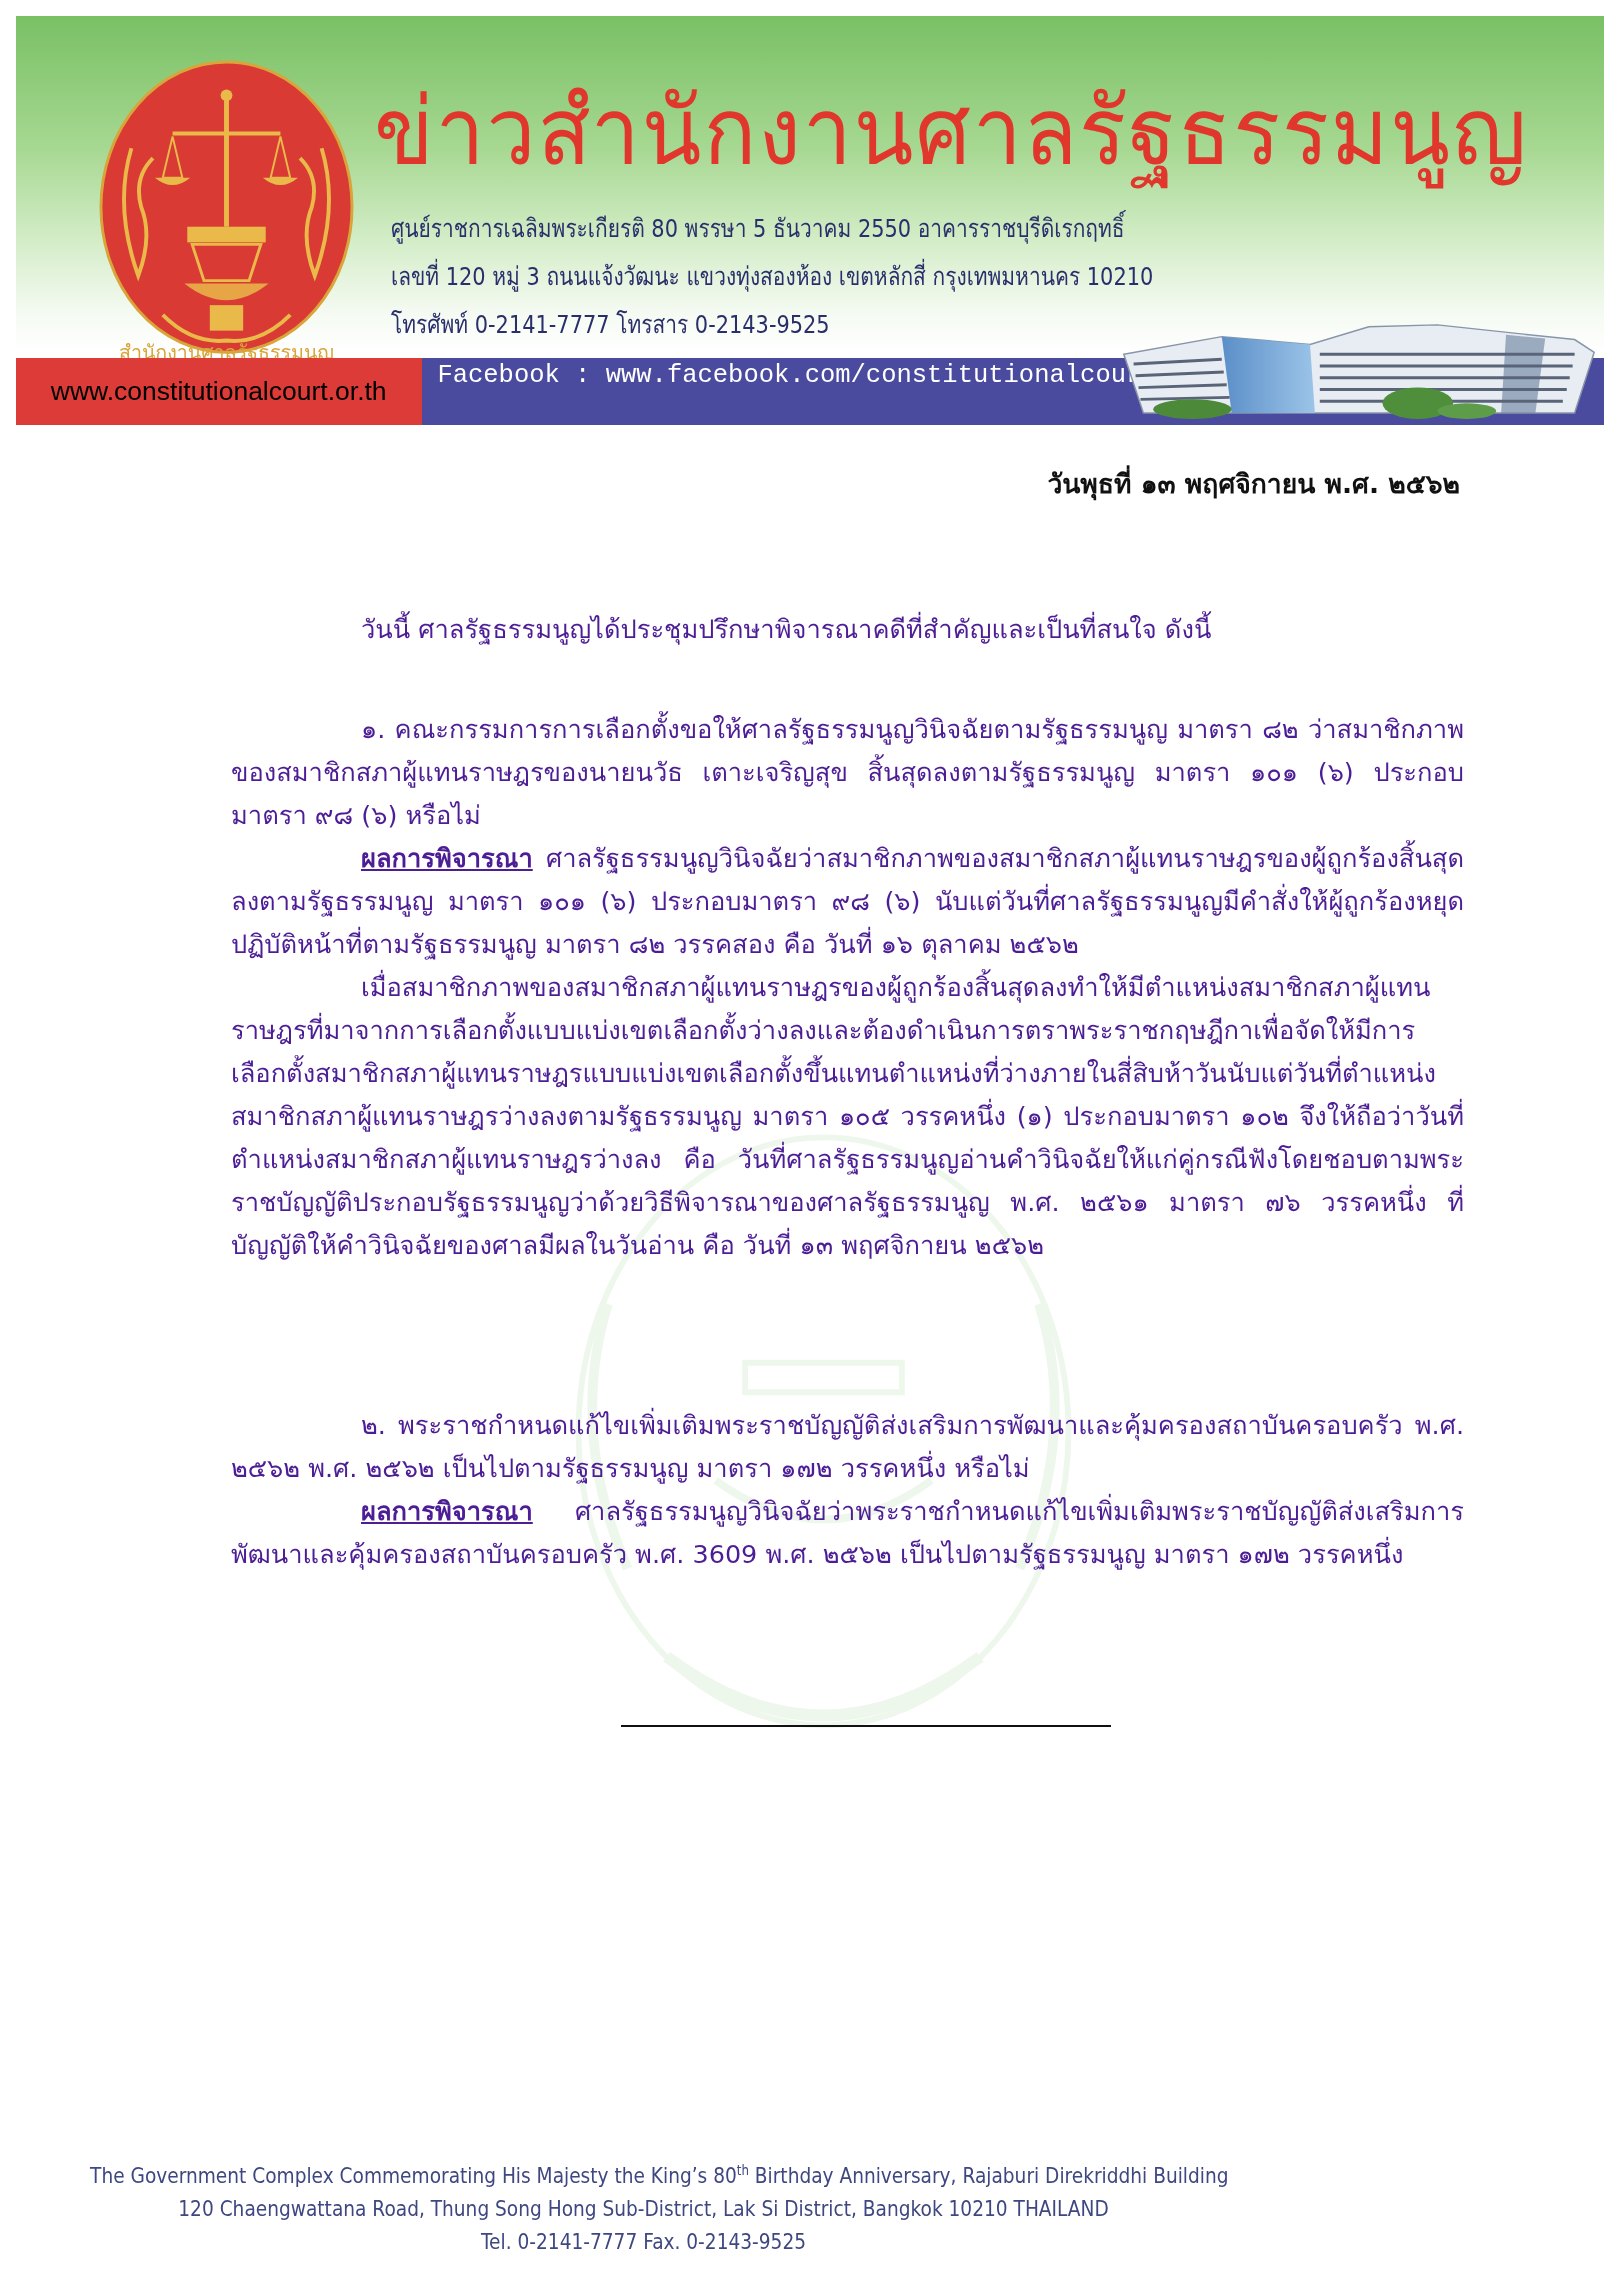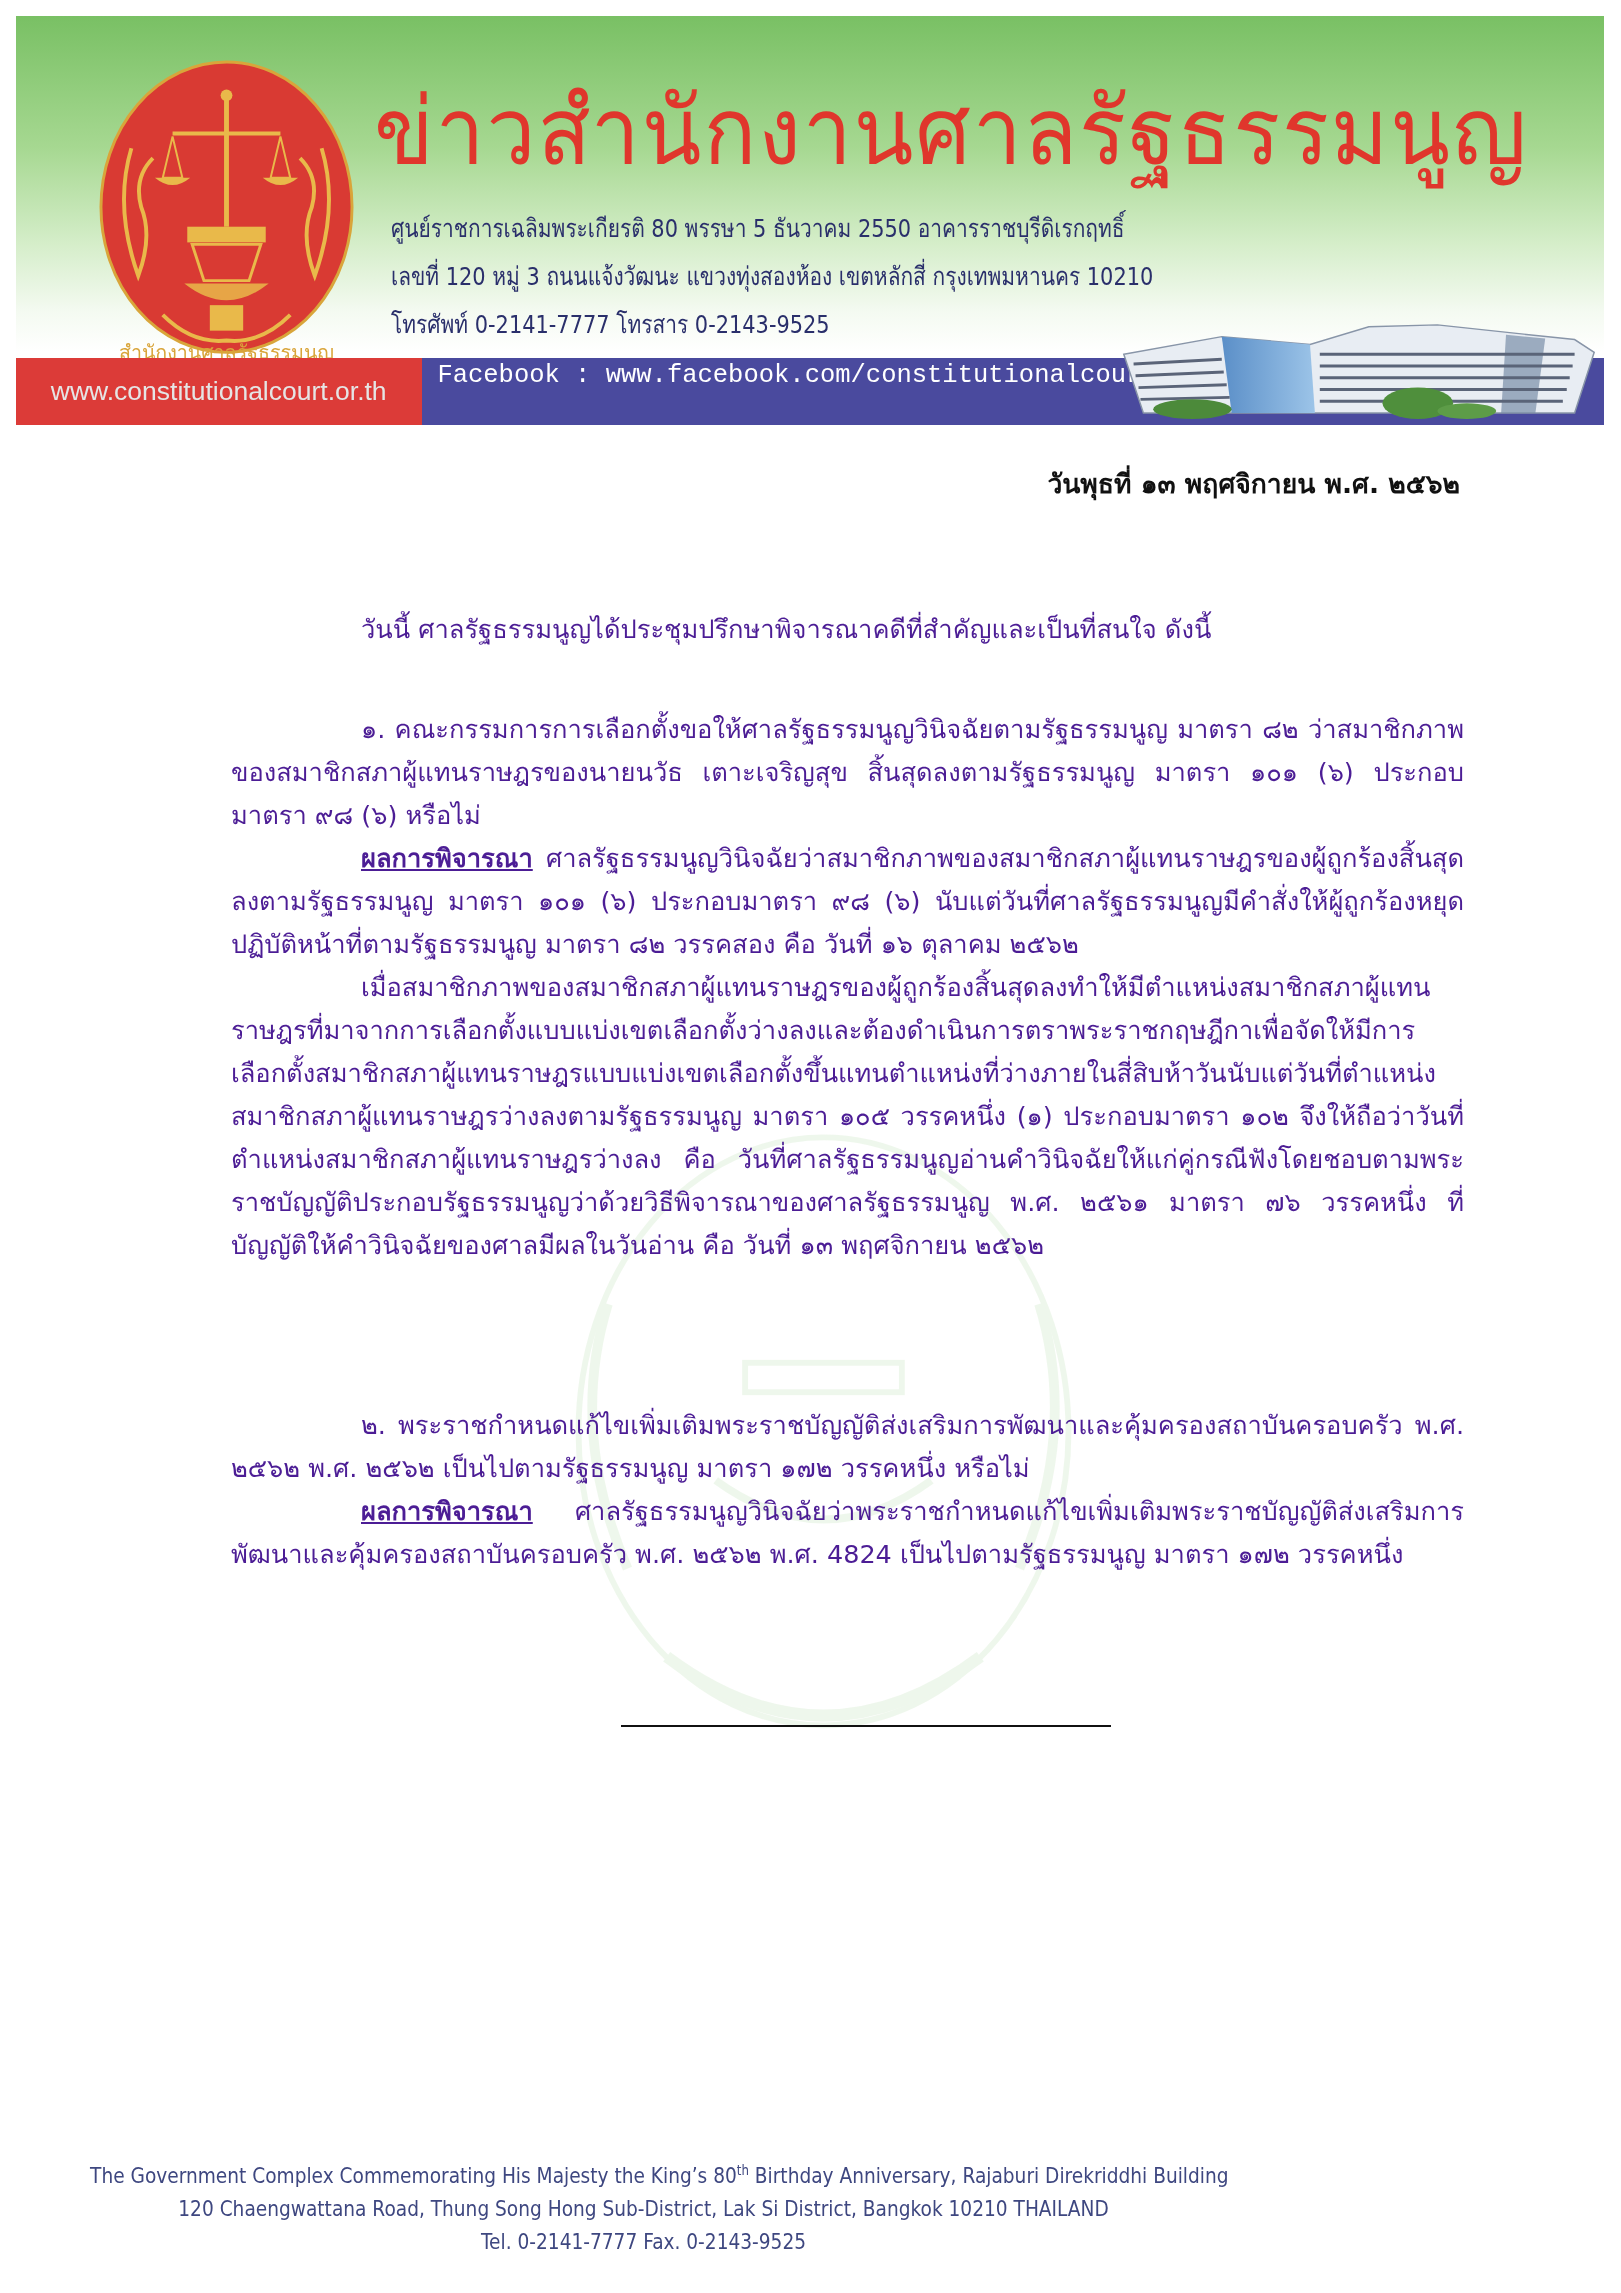--- a/index.html
+++ b/index.html
@@ -28,21 +28,21 @@
     transform: scaleX(0.82); transform-origin: left top;
   }
   .addr.l1 { top: 192px; }
   .addr.l2 { top: 240px; }
   .addr.l3 { top: 288px; }
   .band-red {
     position: absolute; left: 0; top: 342px; width: 406px; height: 67px;
     background: #dc3b38; display: flex; align-items: center; justify-content: center;
   }
   .band-red span {
-    color: #e5e5e5; font-size: 26.5px; white-space: nowrap; font-family: "Liberation Sans", sans-serif;
+    color: #000000; font-size: 26.5px; white-space: nowrap; font-family: "Liberation Sans", sans-serif;
   }
   .band-purple {
     position: absolute; left: 406px; top: 342px; width: 1182px; height: 67px;
     background: #4a4a9e;
   }
   .band-purple .contact {
     position: absolute; left: 15.7px; color: #fff; font-size: 25.5px; line-height: 29px;
     white-space: nowrap; font-family: Liberation Mono, monospace;
   }
   .band-purple .c1 { top: 2.9px; }
@@ -166,21 +166,21 @@
 </div>
 
 <div class="body-text s1">
   <p>๑. คณะกรรมการการเลือกตั้งขอให้ศาลรัฐธรรมนูญวินิจฉัยตามรัฐธรรมนูญ มาตรา ๘๒ ว่าสมาชิกภาพของสมาชิกสภาผู้แทนราษฎรของนายนวัธ เตาะเจริญสุข สิ้นสุดลงตามรัฐธรรมนูญ มาตรา ๑๐๑ (๖) ประกอบมาตรา ๙๘ (๖) หรือไม่</p>
   <p><span class="u">ผลการพิจารณา</span><span> ศาลรัฐธรรมนูญวินิจฉัยว่าสมาชิกภาพของสมาชิกสภาผู้แทนราษฎรของผู้ถูกร้องสิ้นสุดลงตามรัฐธรรมนูญ มาตรา ๑๐๑ (๖) ประกอบมาตรา ๙๘ (๖) นับแต่วันที่ศาลรัฐธรรมนูญมีคำสั่งให้ผู้ถูกร้องหยุดปฏิบัติหน้าที่ตามรัฐธรรมนูญ มาตรา ๘๒ วรรคสอง คือ วันที่ ๑๖ ตุลาคม ๒๕๖๒</span></p>
   <p>เมื่อสมาชิกภาพของสมาชิกสภาผู้แทนราษฎรของผู้ถูกร้องสิ้นสุดลงทำให้มีตำแหน่งสมาชิกสภาผู้แทนราษฎรที่มาจากการเลือกตั้งแบบแบ่งเขตเลือกตั้งว่างลงและต้องดำเนินการตราพระราชกฤษฎีกาเพื่อจัดให้มีการเลือกตั้งสมาชิกสภาผู้แทนราษฎรแบบแบ่งเขตเลือกตั้งขึ้นแทนตำแหน่งที่ว่างภายในสี่สิบห้าวันนับแต่วันที่ตำแหน่งสมาชิกสภาผู้แทนราษฎรว่างลงตามรัฐธรรมนูญ มาตรา ๑๐๕ วรรคหนึ่ง (๑) ประกอบมาตรา ๑๐๒ จึงให้ถือว่าวันที่ตำแหน่งสมาชิกสภาผู้แทนราษฎรว่างลง คือ วันที่ศาลรัฐธรรมนูญอ่านคำวินิจฉัยให้แก่คู่กรณีฟังโดยชอบตามพระราชบัญญัติประกอบรัฐธรรมนูญว่าด้วยวิธีพิจารณาของศาลรัฐธรรมนูญ พ.ศ. ๒๕๖๑ มาตรา ๗๖ วรรคหนึ่ง ที่บัญญัติให้คำวินิจฉัยของศาลมีผลในวันอ่าน คือ วันที่ ๑๓ พฤศจิกายน ๒๕๖๒</p>
 </div>
 
 <div class="body-text s2">
   <p>๒. พระราชกำหนดแก้ไขเพิ่มเติมพระราชบัญญัติส่งเสริมการพัฒนาและคุ้มครองสถาบันครอบครัว พ.ศ. ๒๕๖๒ พ.ศ. ๒๕๖๒ เป็นไปตามรัฐธรรมนูญ มาตรา ๑๗๒ วรรคหนึ่ง หรือไม่</p>
-  <p><span class="u">ผลการพิจารณา</span><span> ศาลรัฐธรรมนูญวินิจฉัยว่าพระราชกำหนดแก้ไขเพิ่มเติมพระราชบัญญัติส่งเสริมการพัฒนาและคุ้มครองสถาบันครอบครัว พ.ศ. ๒๕๖๒ พ.ศ. 4824 เป็นไปตามรัฐธรรมนูญ มาตรา ๑๗๒ วรรคหนึ่ง</span></p>
+  <p><span class="u">ผลการพิจารณา</span><span> ศาลรัฐธรรมนูญวินิจฉัยว่าพระราชกำหนดแก้ไขเพิ่มเติมพระราชบัญญัติส่งเสริมการพัฒนาและคุ้มครองสถาบันครอบครัว พ.ศ. 3609 พ.ศ. ๒๕๖๒ เป็นไปตามรัฐธรรมนูญ มาตรา ๑๗๒ วรรคหนึ่ง</span></p>
 </div>
 
 <div class="rule"></div>
 
 <div class="footer">
   <div><span>The Government Complex Commemorating His Majesty the King’s 80</span><sup>th</sup><span> Birthday Anniversary, Rajaburi Direkriddhi Building</span></div>
   <div>120 Chaengwattana Road, Thung Song Hong Sub-District, Lak Si District, Bangkok 10210 THAILAND</div>
   <div>Tel. 0-2141-7777  Fax. 0-2143-9525</div>
 </div>
 

